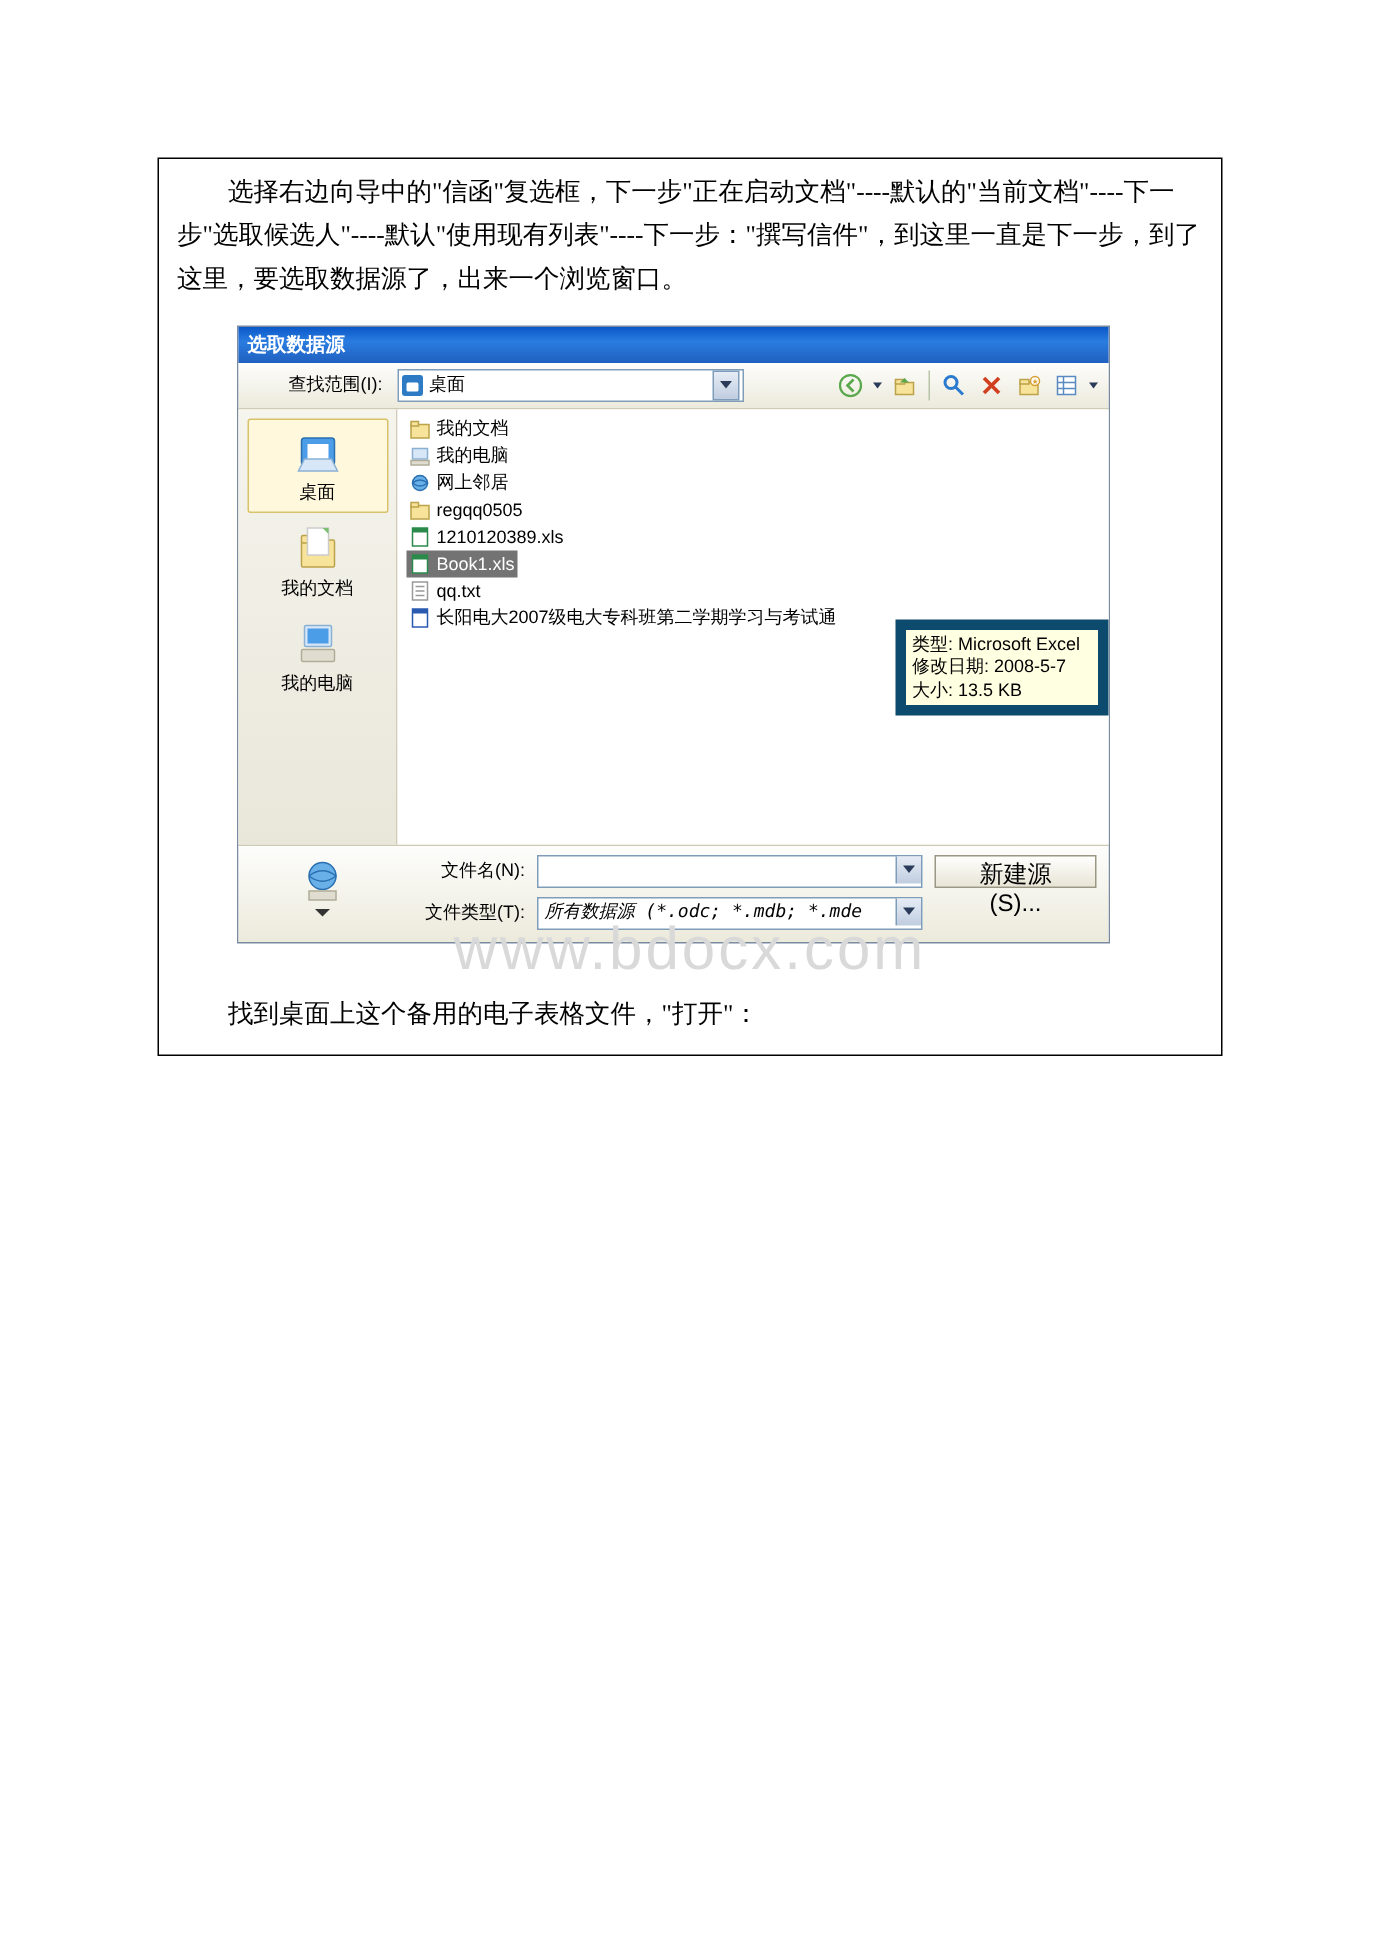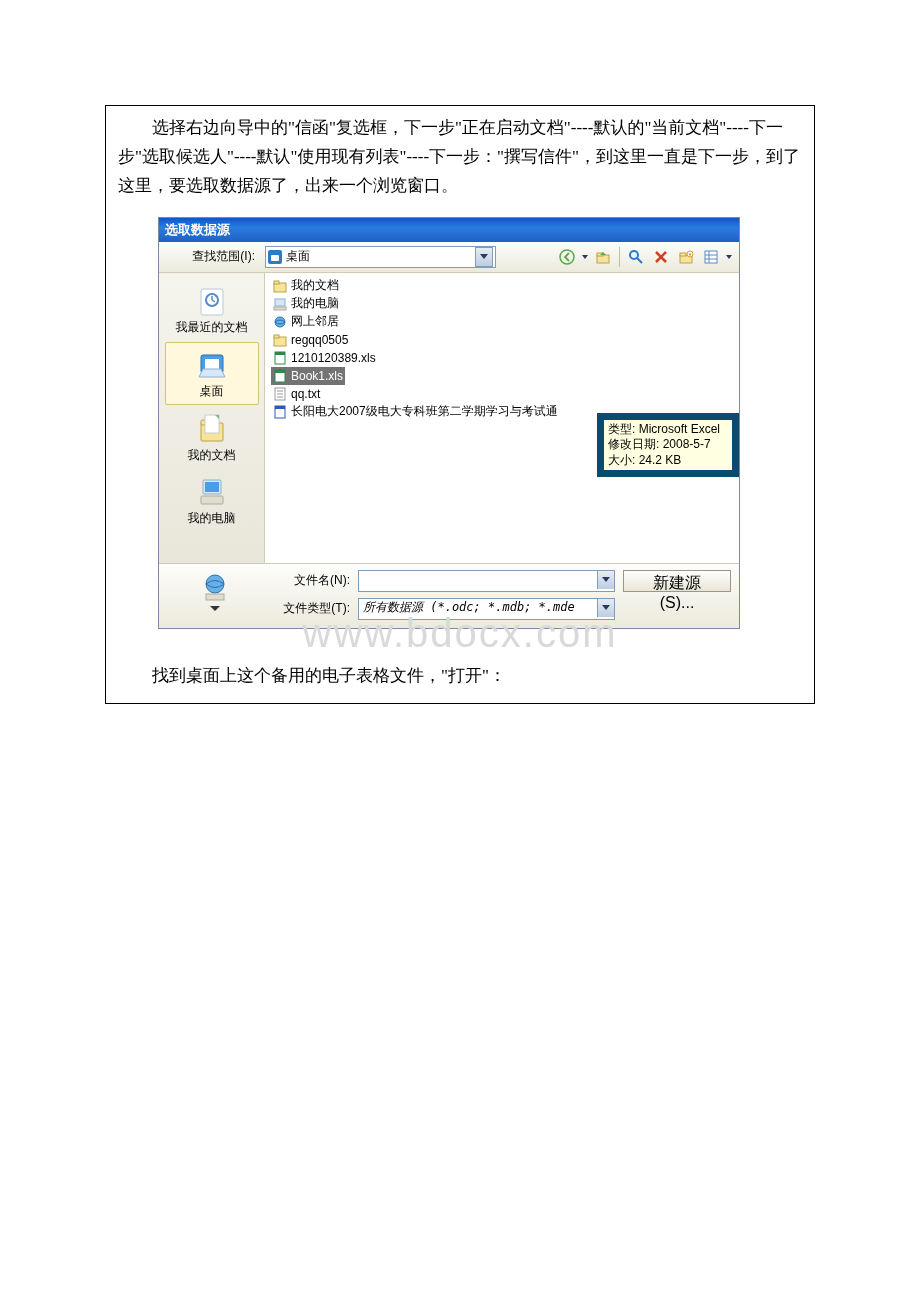--- a/index.html
+++ b/index.html
@@ -319,29 +319,20 @@
                 <line x1="2" y1="10" x2="14" y2="10" stroke="#5a8ac0"></line>
                 <line x1="6" y1="2" x2="6" y2="14" stroke="#5a8ac0"></line>
               </svg>
           </div>
           <div class="dd-small"></div>
         </div>
       </div>
 
       <div class="body-area">
         <div class="places-bar">
-          <div class="place-item">
-            <svg class="place-icon">
-                <rect x="6" y="6" width="22" height="26" rx="2" fill="#fff" stroke="#b8c8dc"></rect>
-                <circle cx="17" cy="17" r="6" fill="none" stroke="#5a8ac0" stroke-width="2"></circle>
-                <line x1="17" y1="17" x2="17" y2="13" stroke="#5a8ac0" stroke-width="1.5"></line>
-                <line x1="17" y1="17" x2="20" y2="19" stroke="#5a8ac0" stroke-width="1.5"></line>
-              </svg>
-            <div>我最近的文档</div>
-          </div>
           <div class="place-item active">
             <svg class="place-icon">
                 <rect x="6" y="8" width="22" height="18" rx="2" fill="#4c9de8" stroke="#2a6fb0"></rect>
                 <rect x="10" y="12" width="14" height="10" fill="#fff"></rect>
                 <path d="M4 30 L30 30 L26 22 L8 22 Z" fill="#d7e7f7" stroke="#8ab0d4"></path>
               </svg>
             <div>桌面</div>
           </div>
           <div class="place-item">
             <svg class="place-icon">
@@ -418,21 +409,21 @@
             <svg class="file-ico">
                 <rect x="2" y="1" width="10" height="12" fill="#fff" stroke="#2a5ab0"></rect>
                 <rect x="2" y="1" width="10" height="3" fill="#2a5ab0"></rect>
               </svg>
             <span>长阳电大2007级电大专科班第二学期学习与考试通</span>
           </div>
 
           <div class="tooltip">
             <div>类型: Microsoft Excel</div>
             <div>修改日期: 2008-5-7</div>
-            <div>大小: 24.2 KB</div>
+            <div>大小: 13.5 KB</div>
           </div>
         </div>
       </div>
 
       <div class="bottom-controls">
         <div class="net-place">
           <svg>
               <circle cx="17" cy="14" r="9" fill="#6ab0e8" stroke="#2a6fb0"></circle>
               <path d="M8 14 Q17 7 26 14 Q17 21 8 14" fill="none" stroke="#2a6fb0"></path>
               <rect x="8" y="24" width="18" height="6" fill="#e0ddd0" stroke="#b0ac98"></rect>

